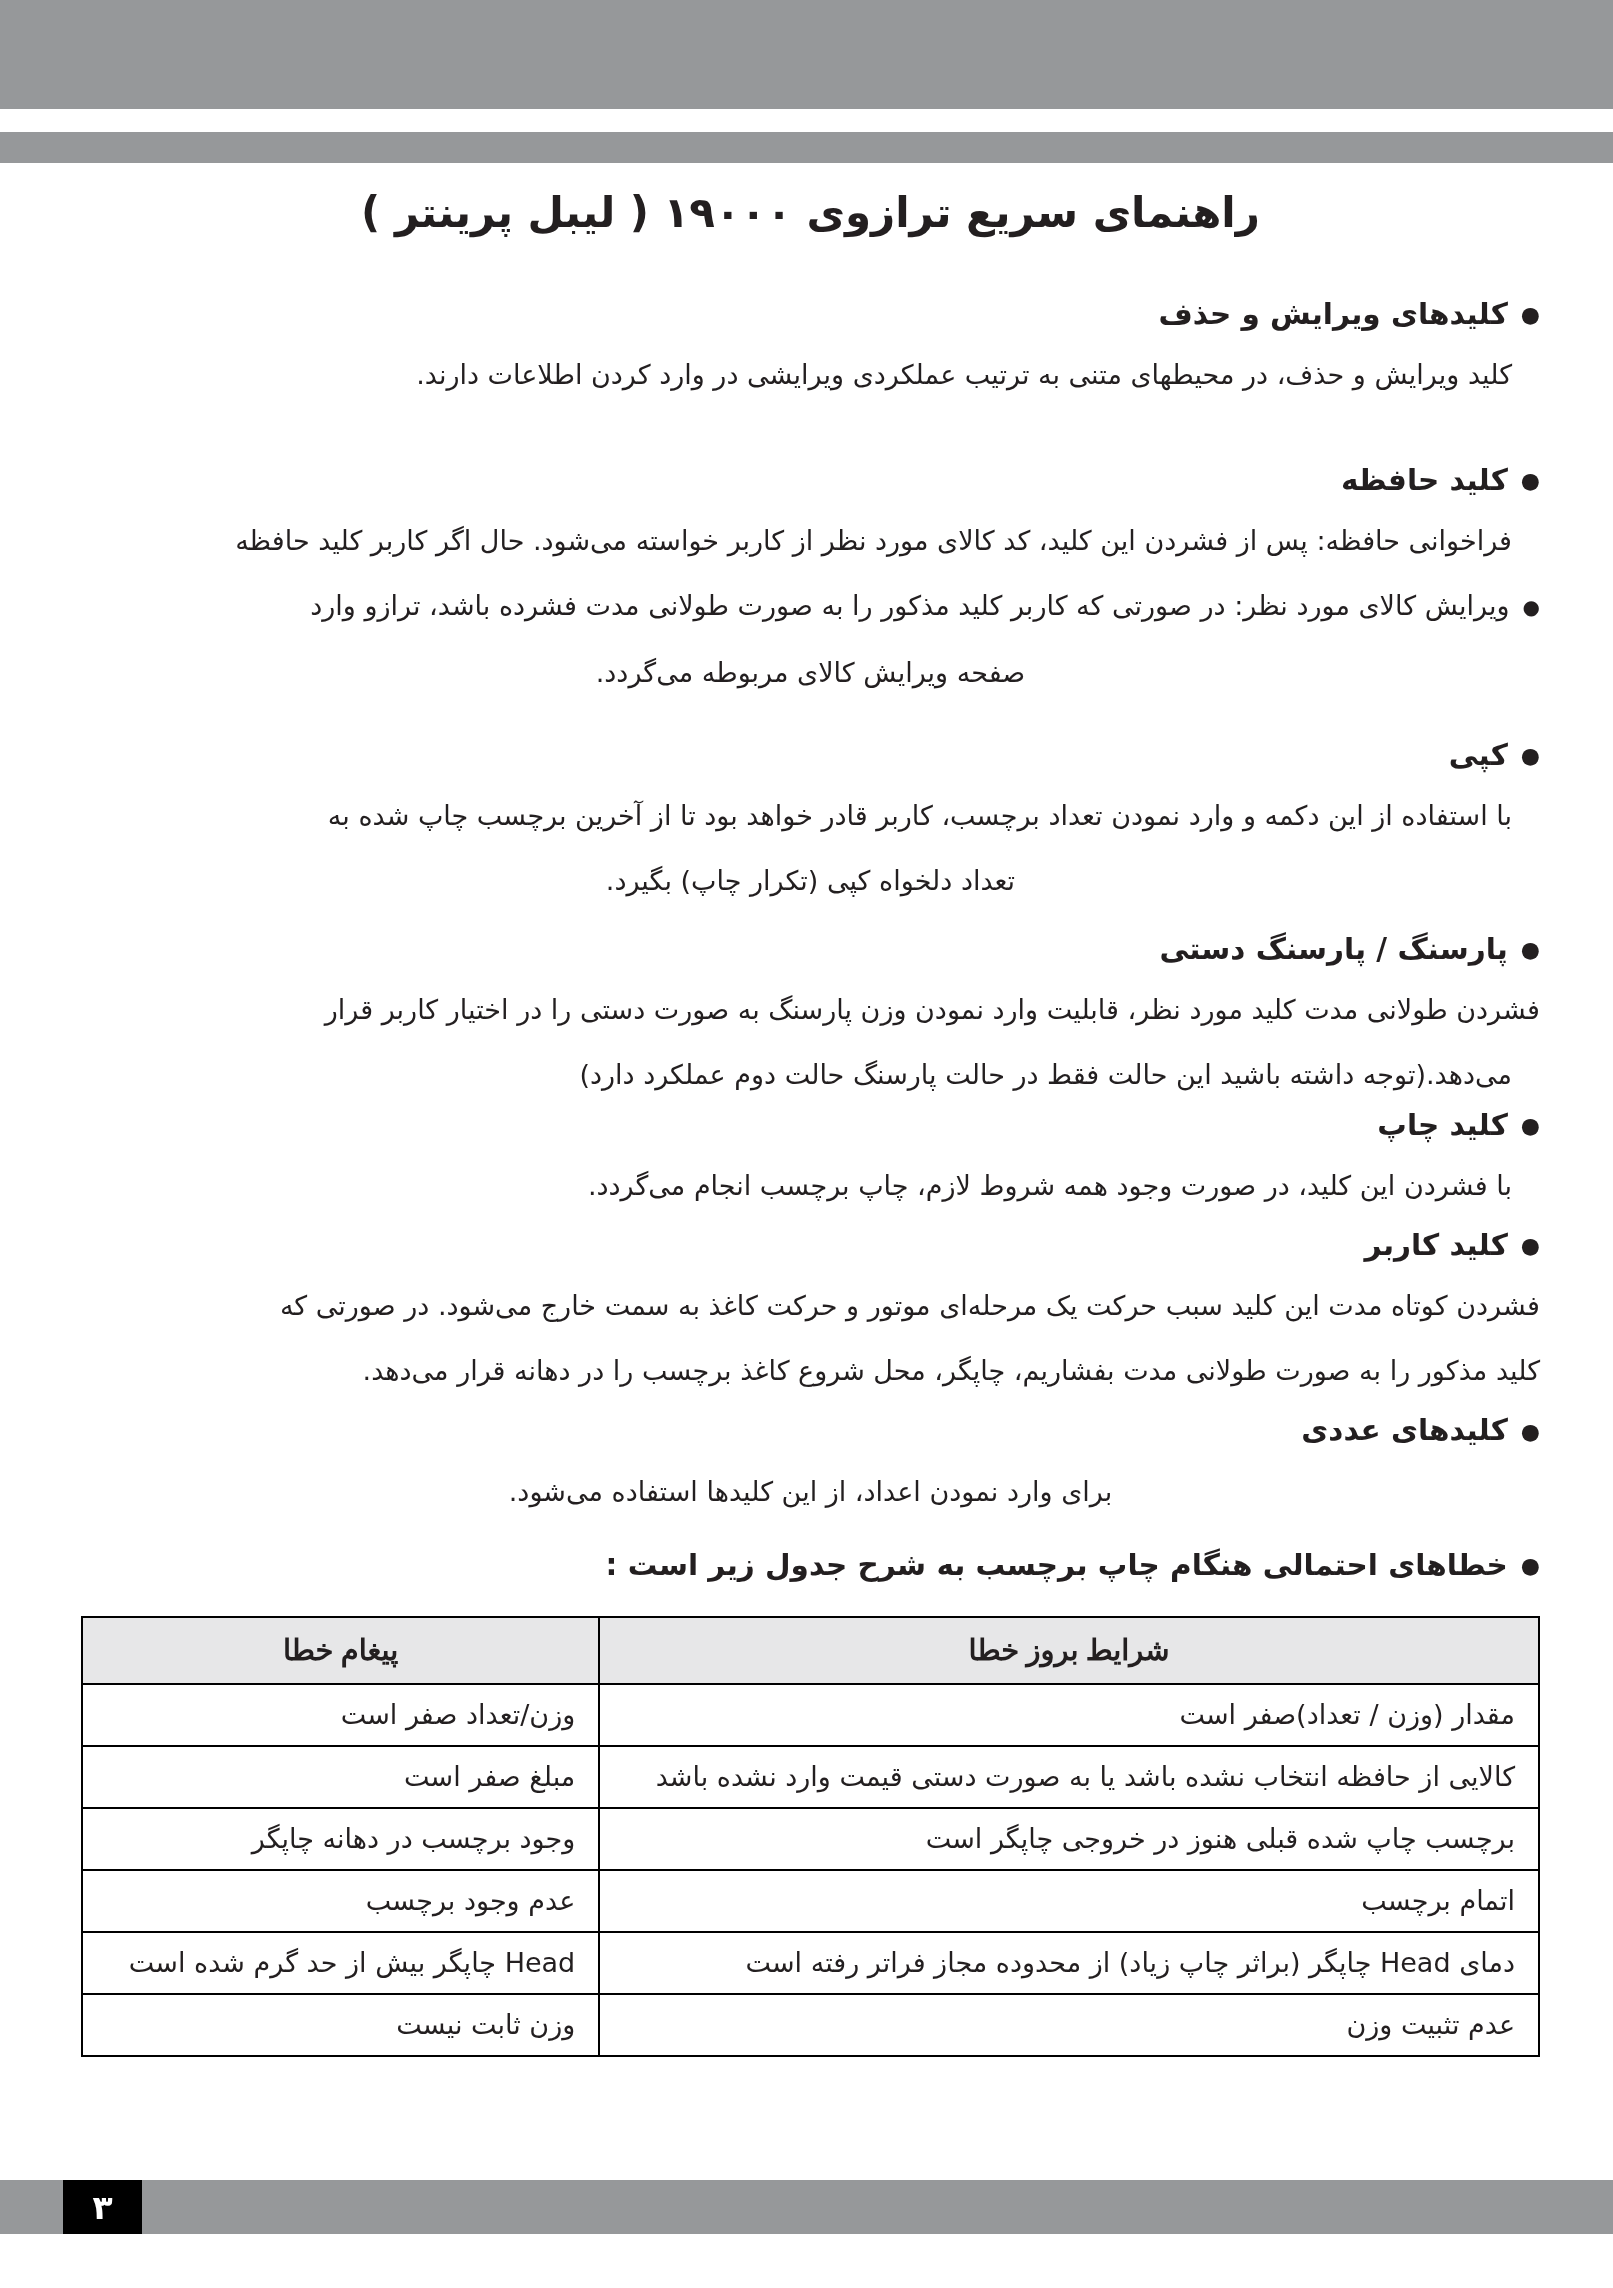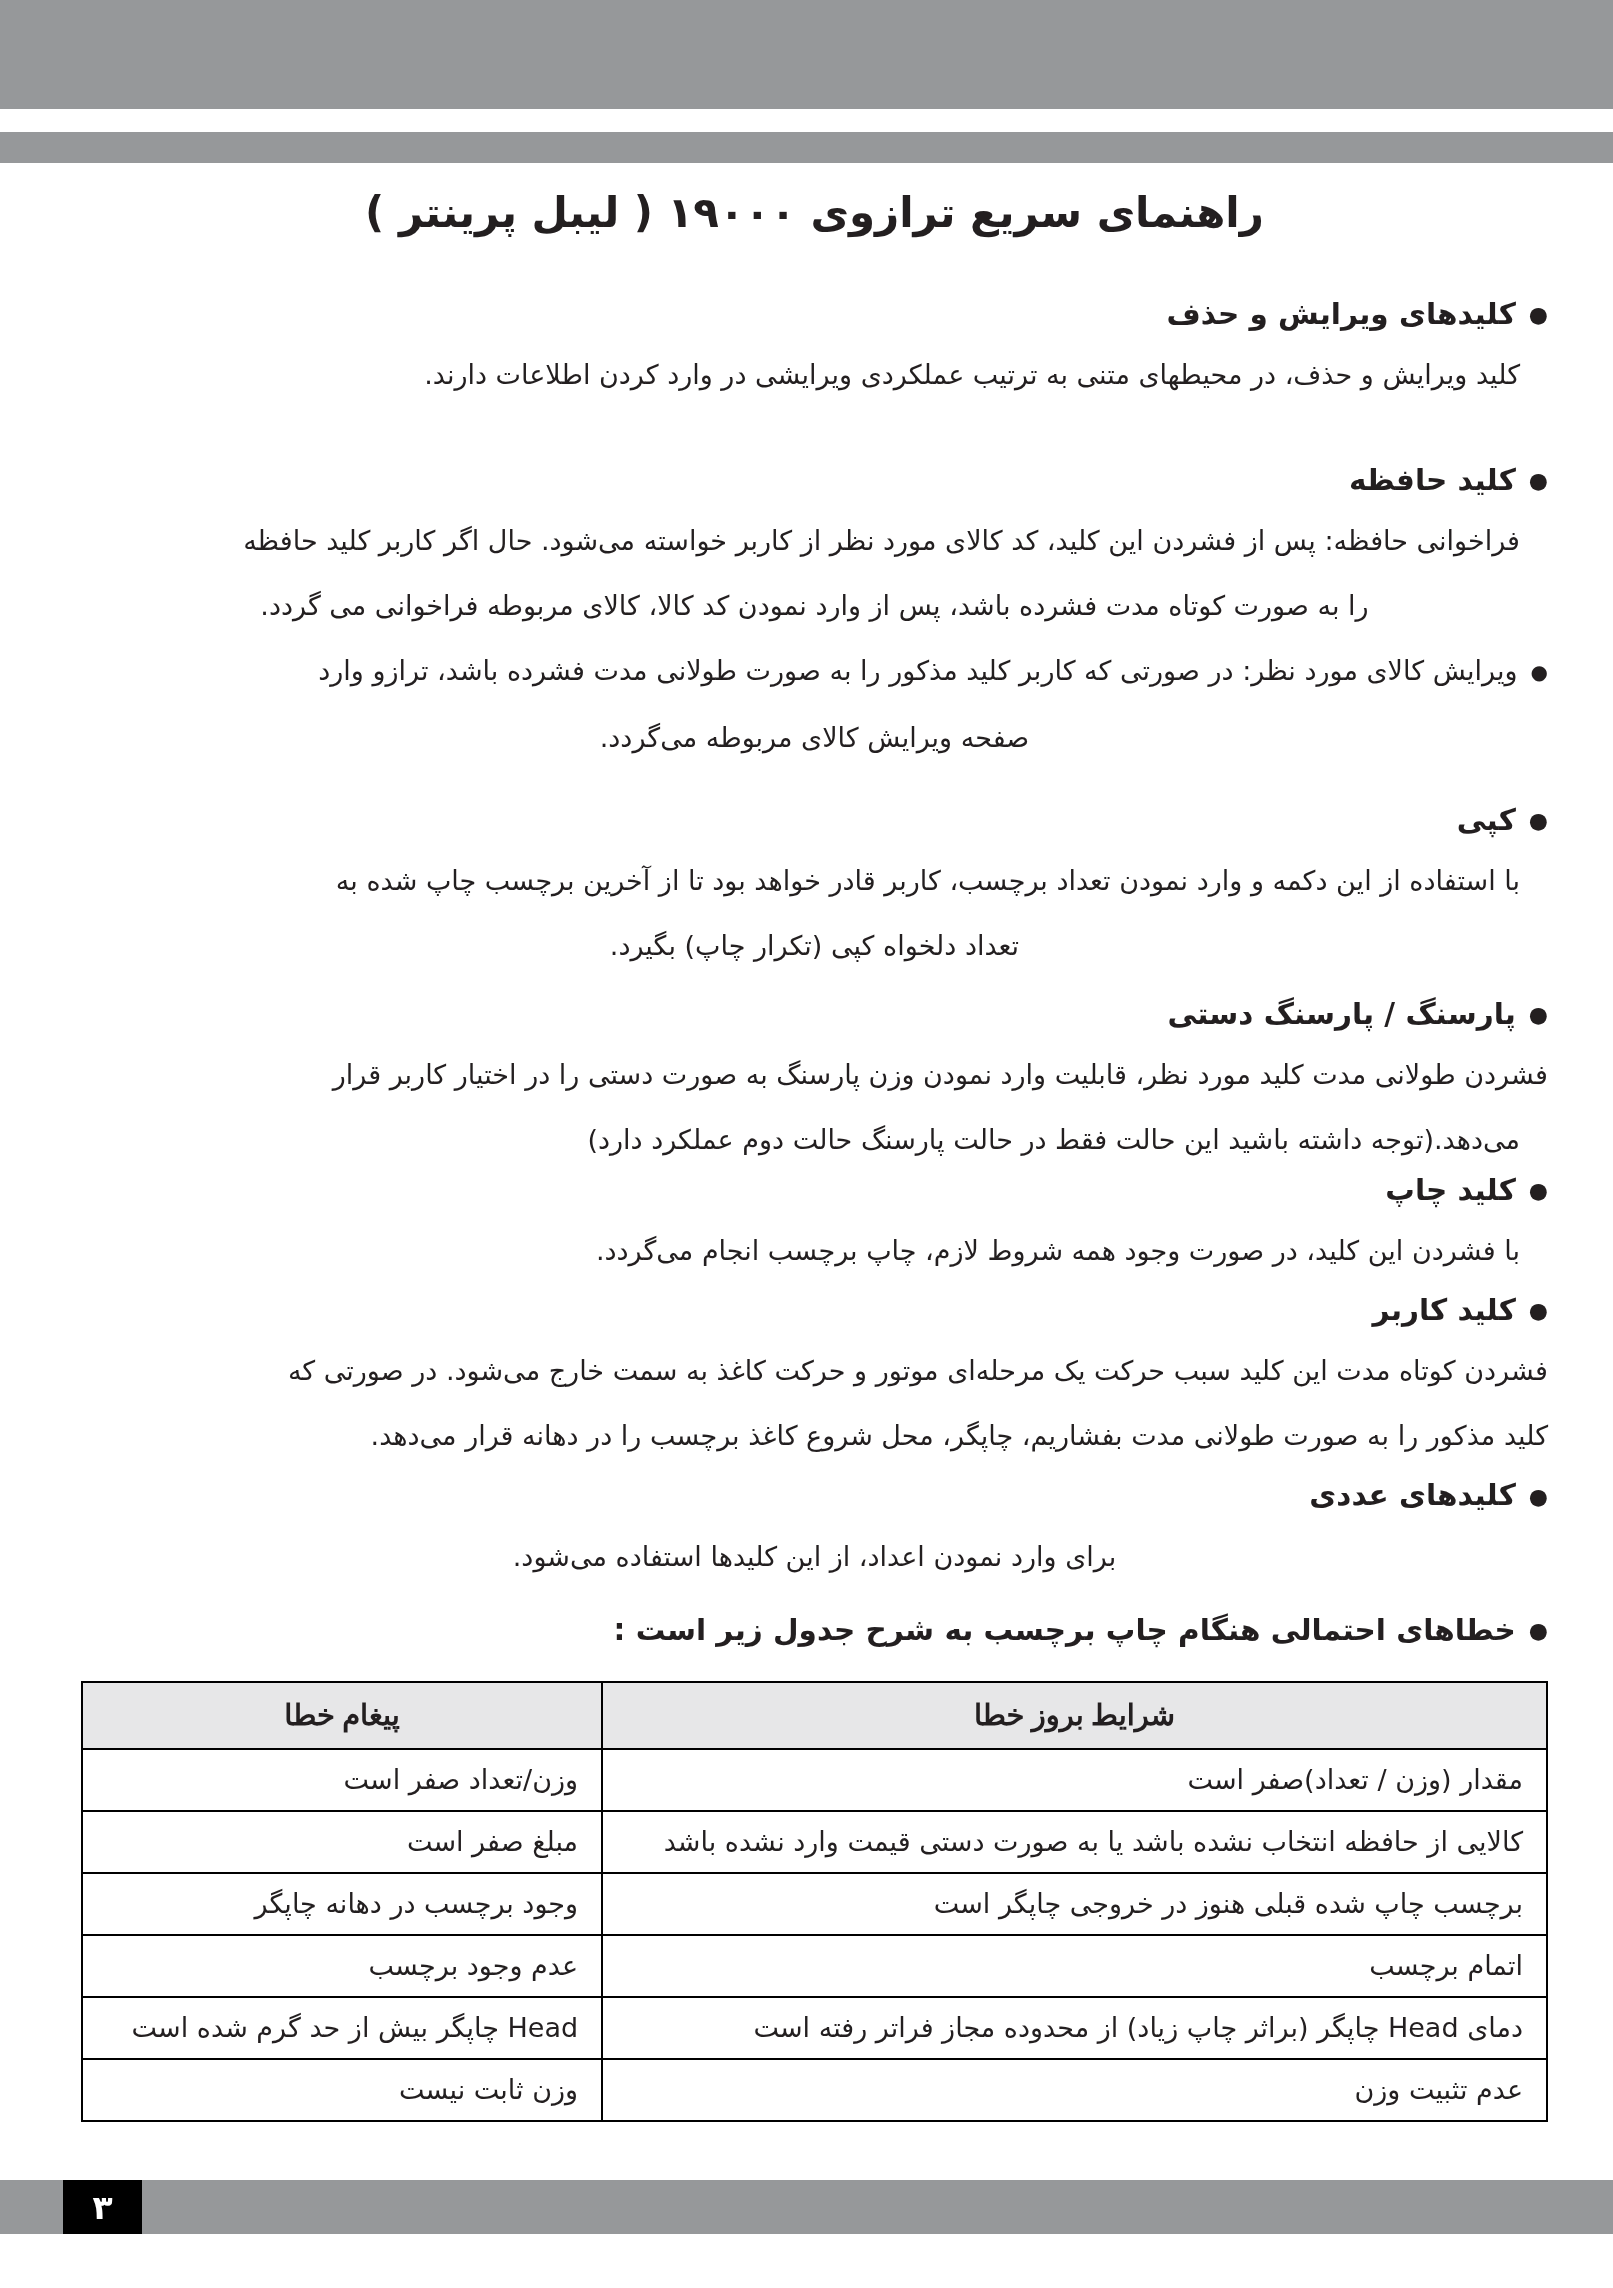--- a/index.html
+++ b/index.html
@@ -9,21 +9,21 @@
     margin:0 auto;
     background:#ffffff;
     font-family:"DejaVu Sans",sans-serif;
     color:#231f20;
     direction:rtl;
     overflow:hidden;
   }
   .bar{position:absolute;left:0;right:0;background:#96989a;}
   .bar1{top:0;height:109px;}
   .bar2{top:132px;height:31px;}
-  .content{position:absolute;top:180px;right:65px;left:81px;}
+  .content{position:absolute;top:180px;right:73px;left:81px;}
   .title{
     text-align:center;
     font-size:42px;font-weight:bold;
     line-height:65px;margin:0;
   }
   .h{
     font-size:29.5px;font-weight:bold;line-height:55px;
     text-align:right;white-space:nowrap;
   }
   .dot{font-size:22px;vertical-align:1.8px;margin-left:13px;}
@@ -85,21 +85,20 @@
 
   <div class="content">
 
     <h1 class="title">راهنمای سریع ترازوی ۱۹۰۰۰ ( لیبل پرینتر )</h1>
 
     <div class="h mt45"><span class="dot">●</span><span>کلیدهای ویرایش و حذف</span></div>
     <div class="line">کلید ویرایش و حذف، در محیطهای متنی به ترتیب عملکردی ویرایشی در وارد کردن اطلاعات دارند.</div>
 
     <div class="h mt50"><span class="dot">●</span><span>کلید حافظه</span></div>
     <div class="line"><b>فراخوانی حافظه:</b><span> پس از فشردن این کلید، کد کالای مورد نظر از کاربر خواسته می‌شود. حال اگر کاربر کلید حافظه</span></div>
-    <div class="line c">را به صورت کوتاه مدت فشرده باشد، پس از وارد نمودن کد کالا، کالای مربوطه فراخوانی می گردد.</div>
 
     <div class="line hang"><span class="dot small">●</span><b>ویرایش کالای مورد نظر:</b><span> در صورتی که کاربر کلید مذکور را به صورت طولانی مدت فشرده باشد، ترازو وارد</span></div>
     <div class="line c">صفحه ویرایش کالای مربوطه می‌گردد.</div>
 
     <div class="h mt25"><span class="dot">●</span><span>کپی</span></div>
     <div class="line">با استفاده از این دکمه و وارد نمودن تعداد برچسب، کاربر قادر خواهد بود تا از آخرین برچسب چاپ شده به</div>
     <div class="line c">تعداد دلخواه کپی (تکرار چاپ) بگیرد.</div>
 
     <div class="h mt10"><span class="dot">●</span><span>پارسنگ / پارسنگ دستی</span></div>
     <div class="line hang">فشردن طولانی مدت کلید مورد نظر، قابلیت وارد نمودن وزن پارسنگ به صورت دستی را در اختیار کاربر قرار</div>

